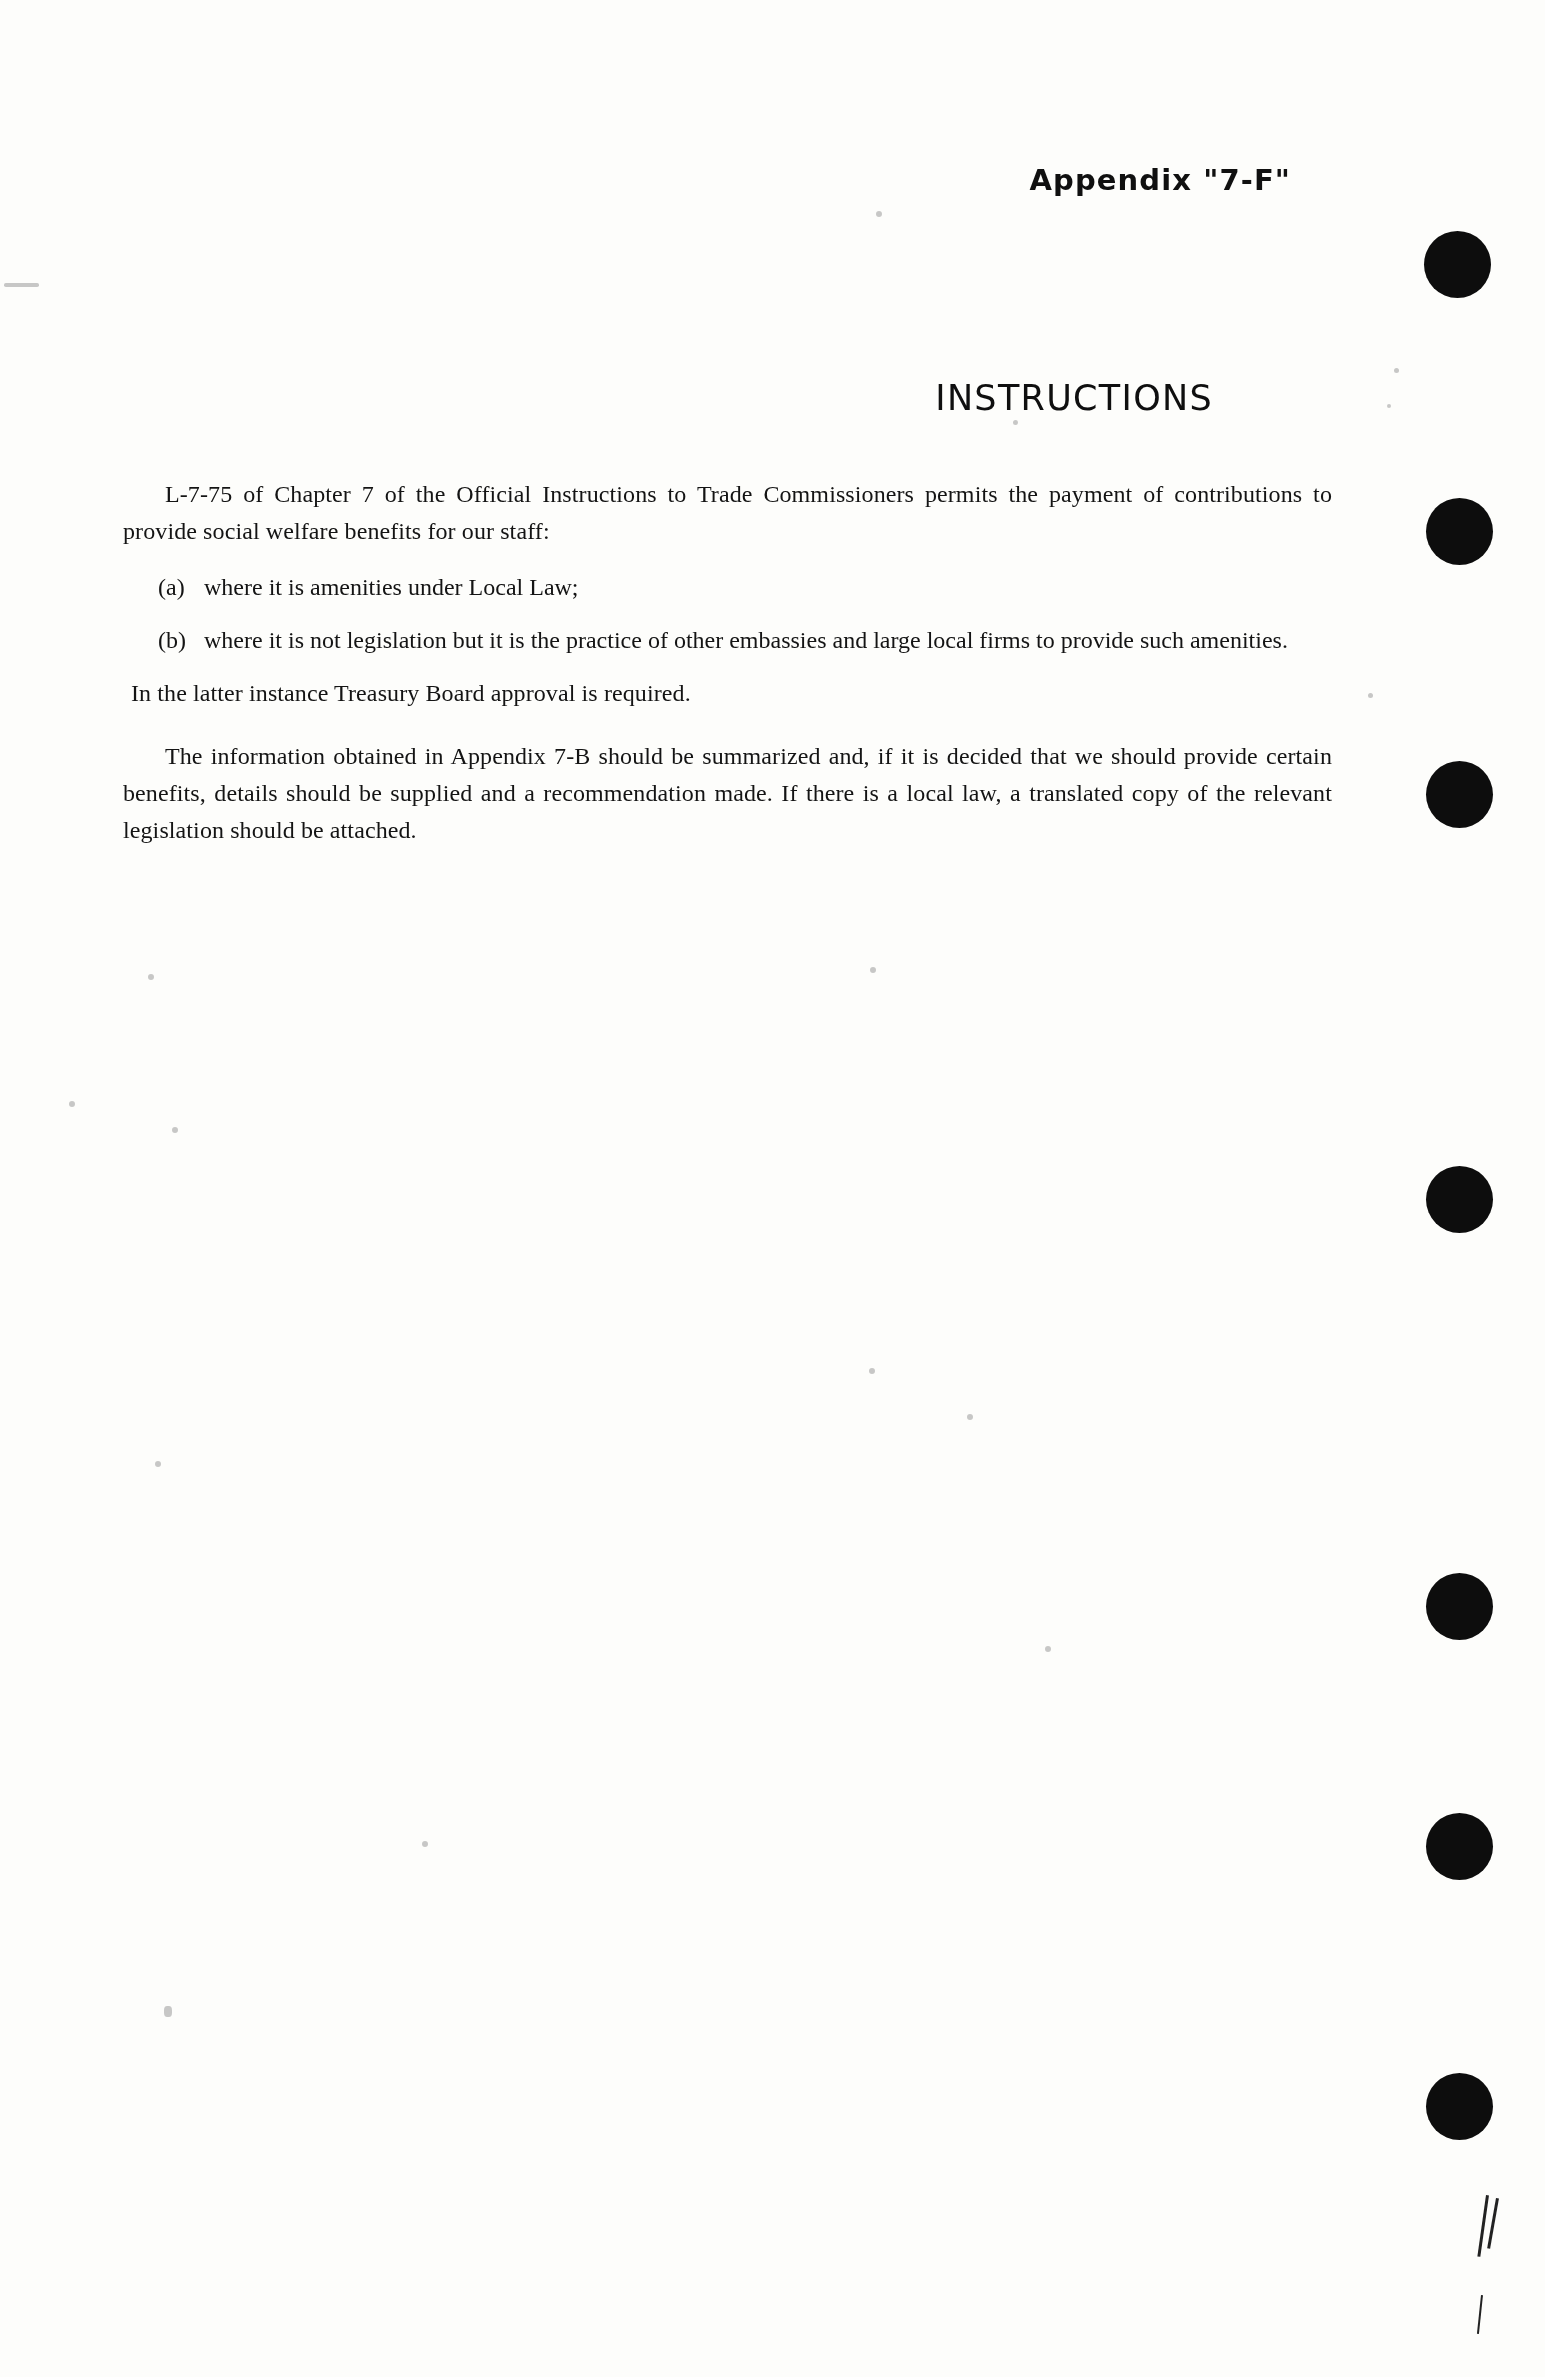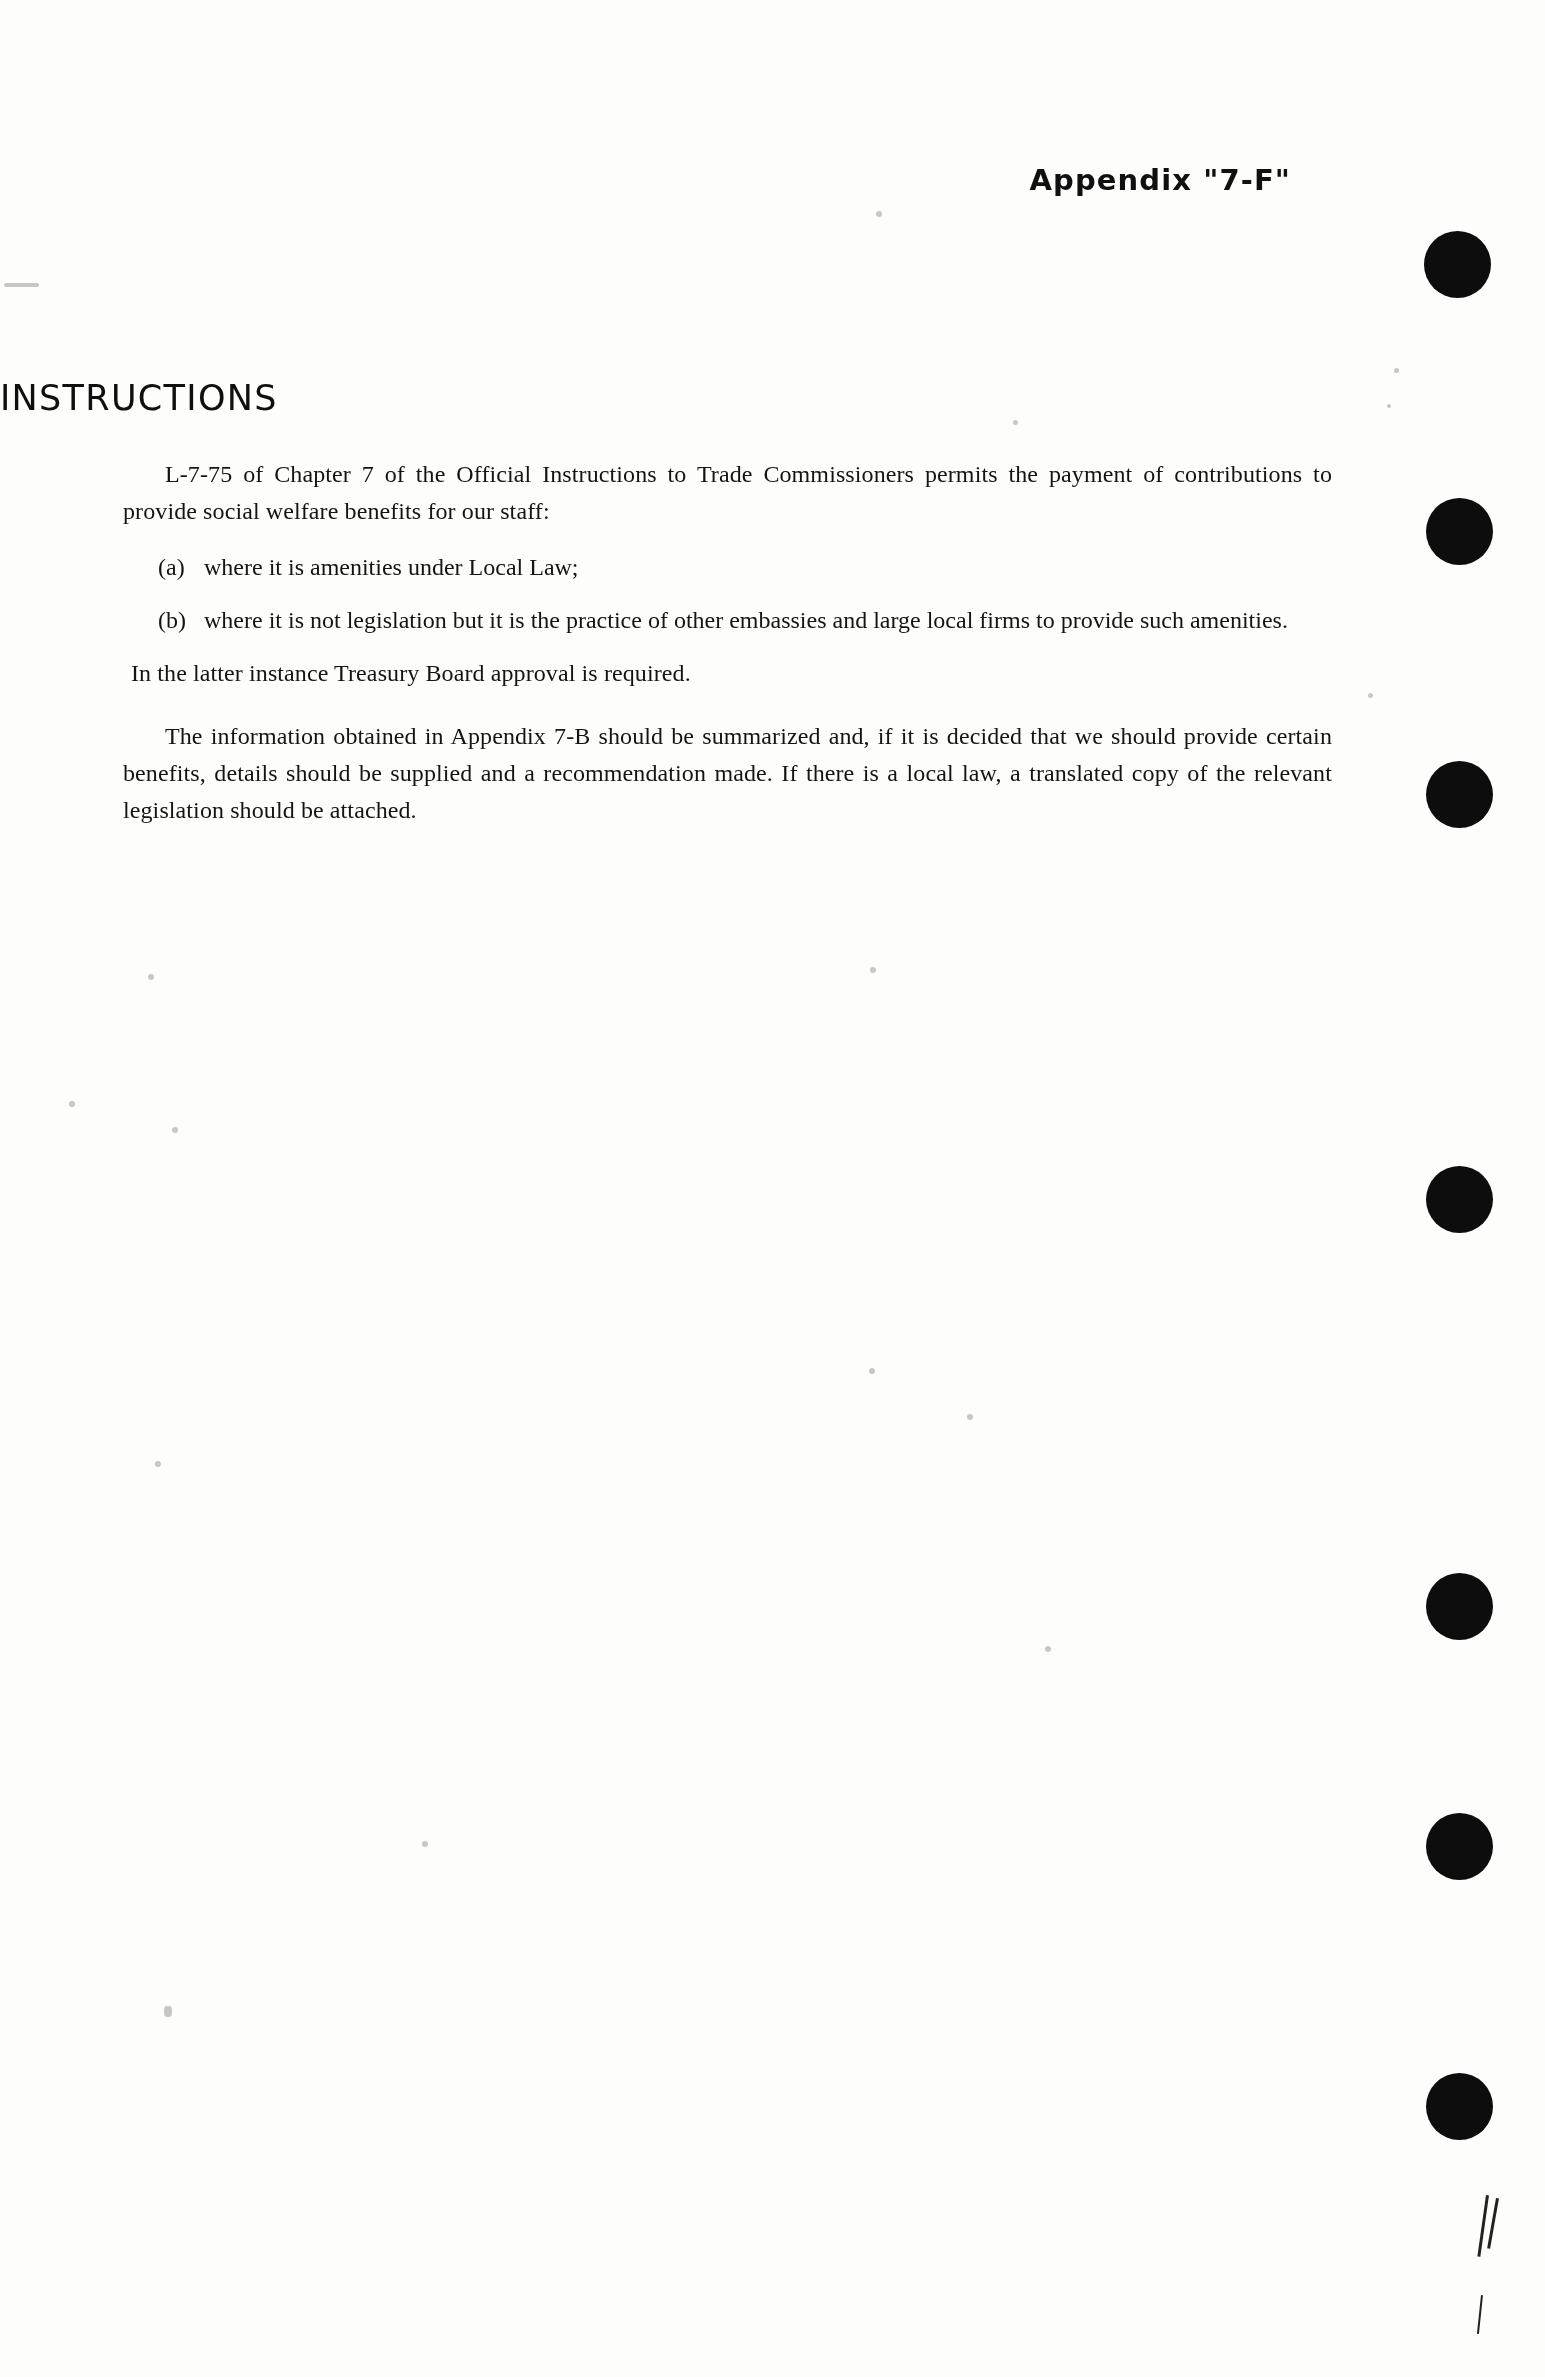--- a/index.html
+++ b/index.html
@@ -45,32 +45,32 @@
     letter-spacing: 1.1px;
     color: #101010;
     white-space: nowrap;
   }
 
   .doc-title {
     position: absolute;
     top: 378px;
     left: 0;
     width: 1213px;
-    text-align: left;
+    text-align: right;
     font-family: "DejaVu Sans", sans-serif;
     font-weight: 400;
     font-size: 35px;
     letter-spacing: 1.3px;
     color: #0f0f0f;
   }
 
   .body-col {
     position: absolute;
     left: 123px;
-    top: 456px;
+    top: 476px;
     width: 1209px;
   }
 
   p.para {
     margin: 0 0 19.3px 0;
     font-size: 24px;
     line-height: 37px;
     text-align: justify;
     color: #141414;
     letter-spacing: 0.1px;

